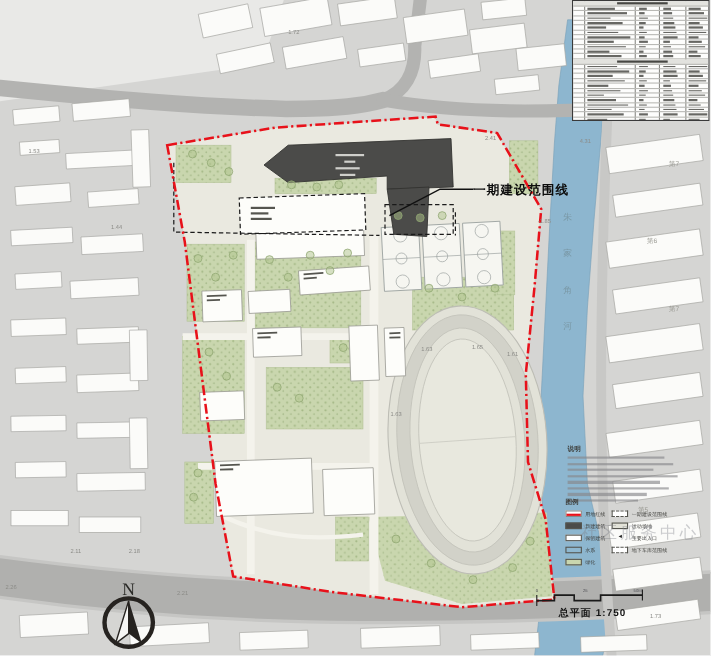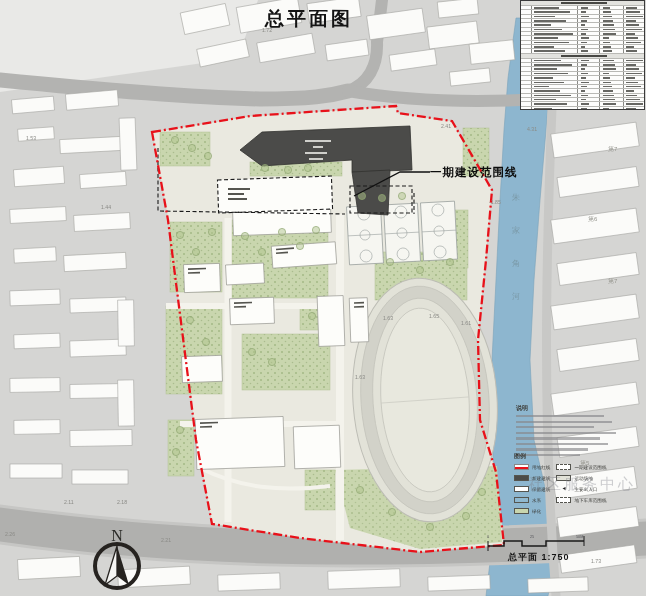--- a/index.html
+++ b/index.html
@@ -298,21 +298,20 @@
     </g>
 
     <g>
       <circle cx="117" cy="566" r="22" fill="none" stroke="#262320" stroke-width="4"></circle>
       <path d="M117,546 L129,585 L117,576 Z" fill="#262320"></path>
       <path d="M117,546 L105,585 L117,576 Z" fill="#f5f5f3" stroke="#262320" stroke-width="1.3"></path>
       <text id="north-n" x="117" y="541" text-anchor="middle" font-family="Liberation Serif, serif" font-size="16" fill="#2b2b28">N</text>
     </g>
   </svg>
 
-  <div class="abs" id="title">总平面图</div>
 
   <div class="abs" id="ind-table">
     <div class="col" style="left:10px"></div>
     <div class="col" style="left:56px"></div>
     <div class="col" style="left:78px"></div>
     <div class="col" style="left:102px"></div>
     <div id="table-body">
         <div class="trow tsec">
           <span style="left:40px;width:46px"></span>
         </div>

